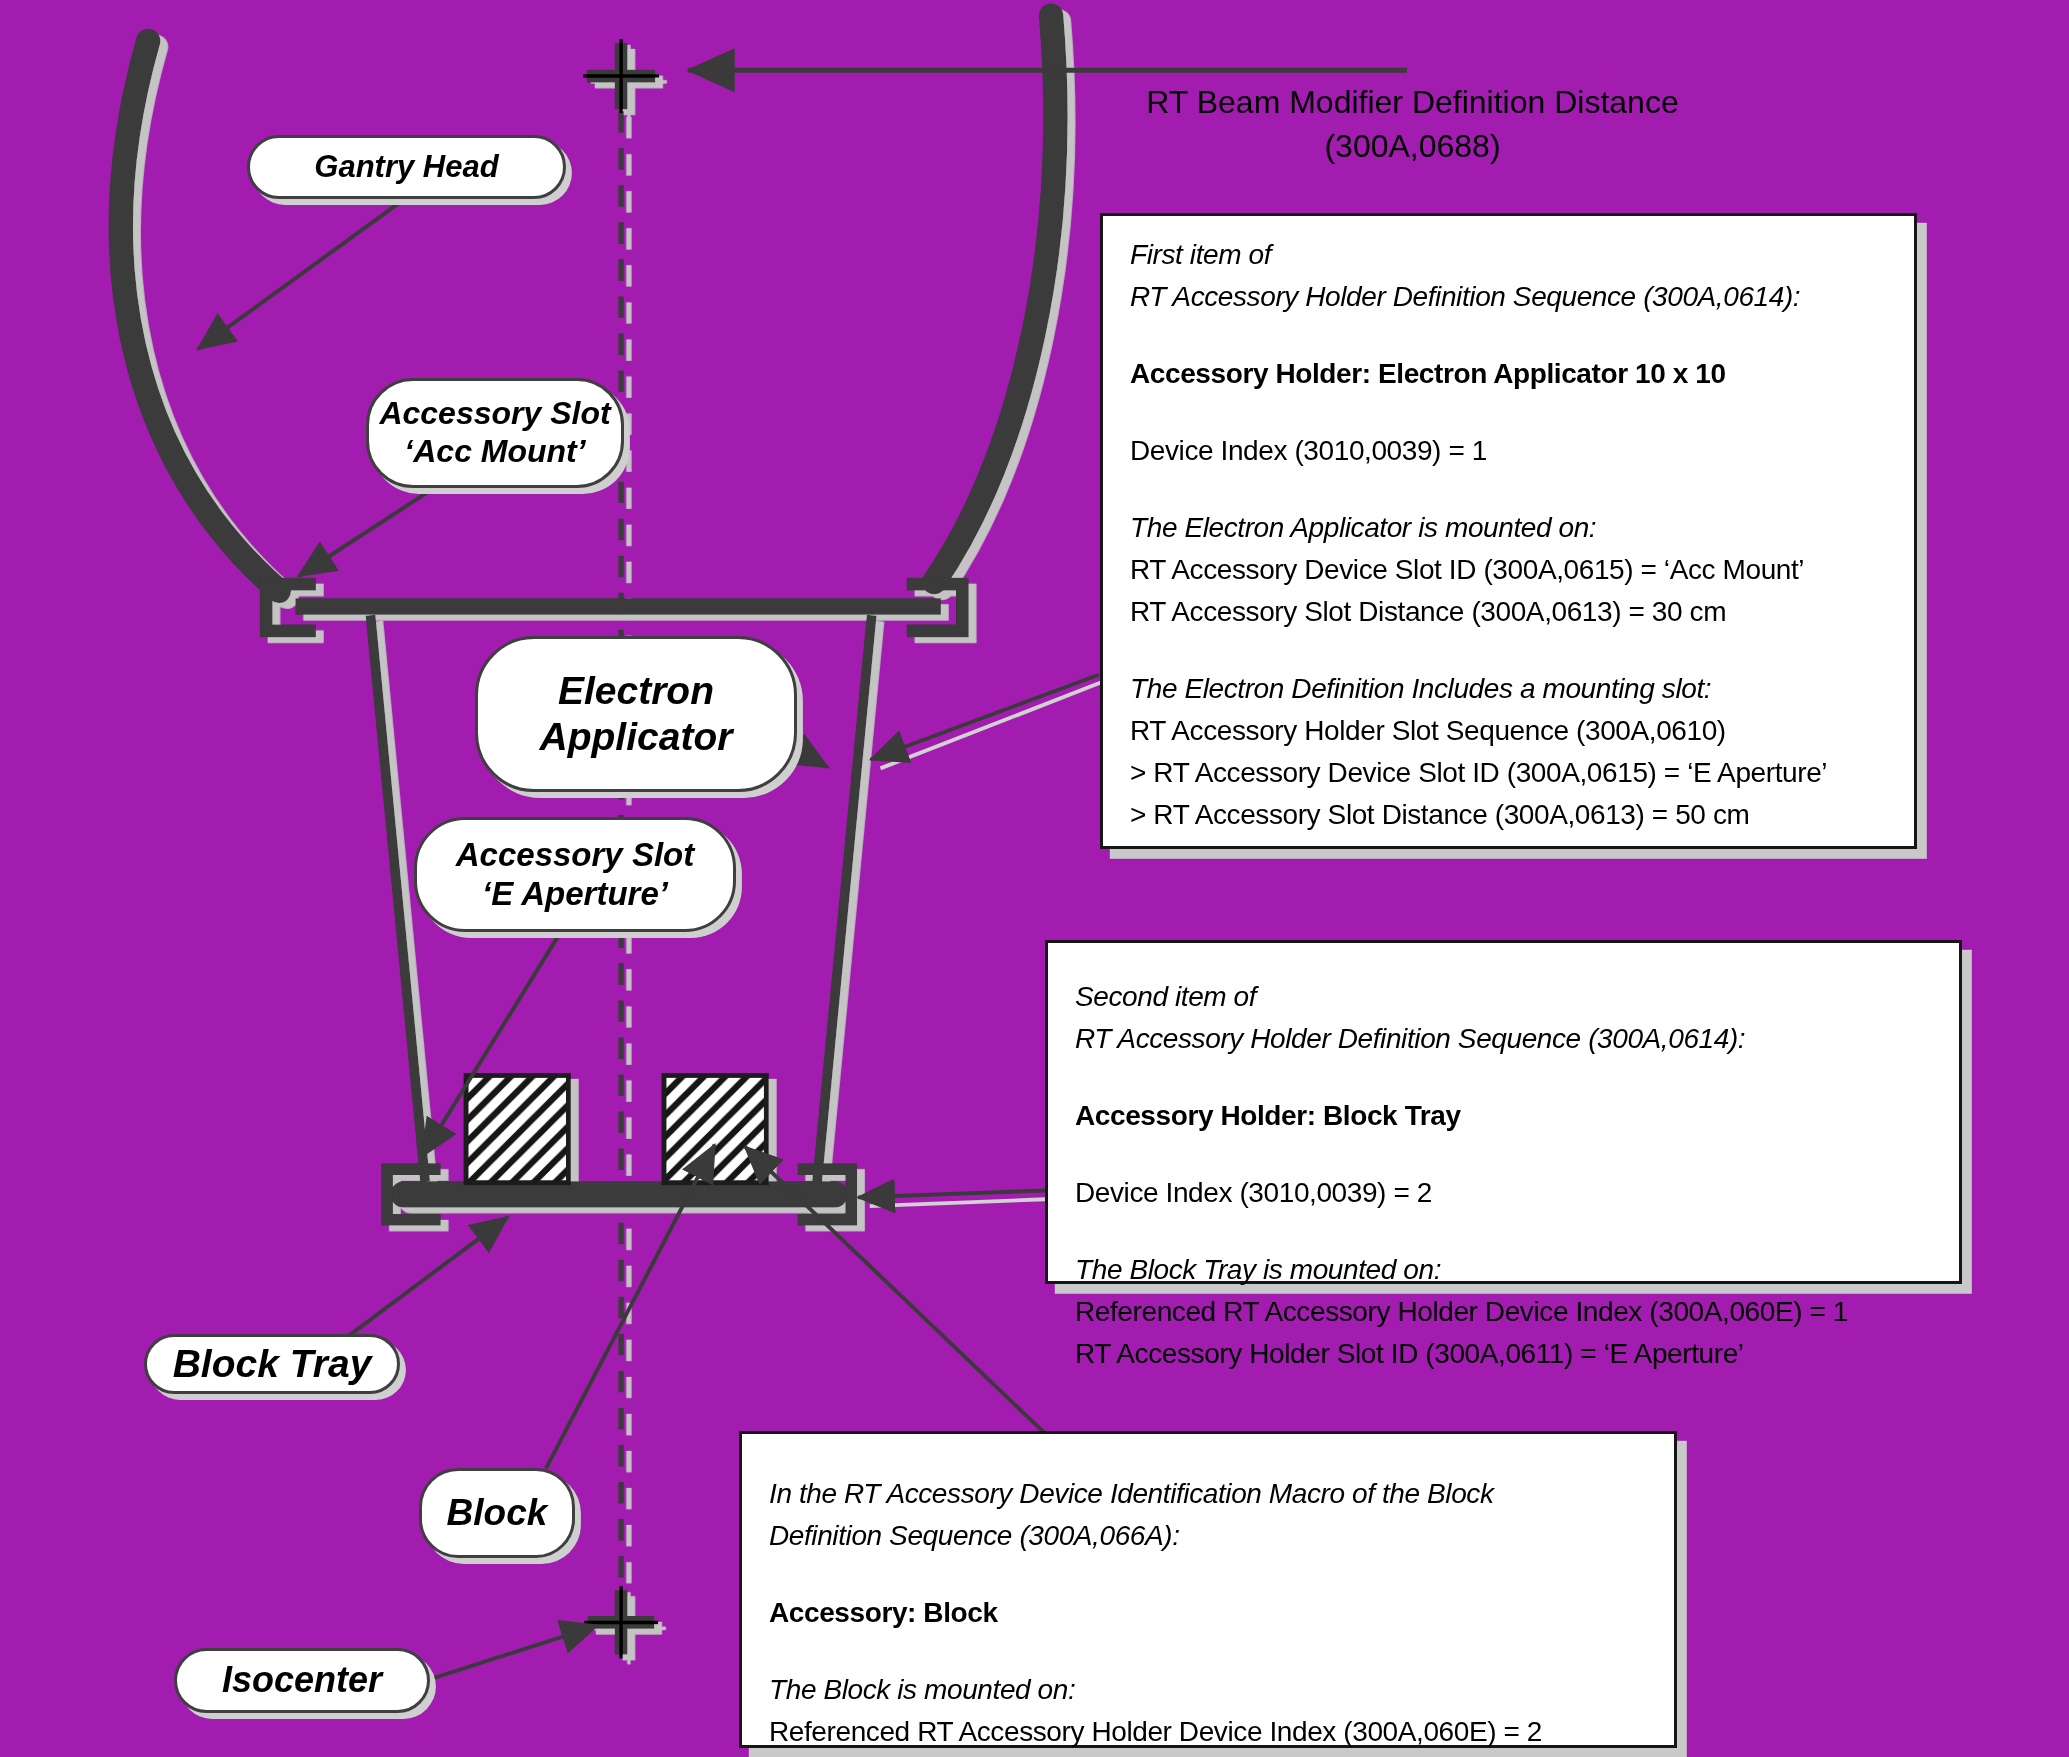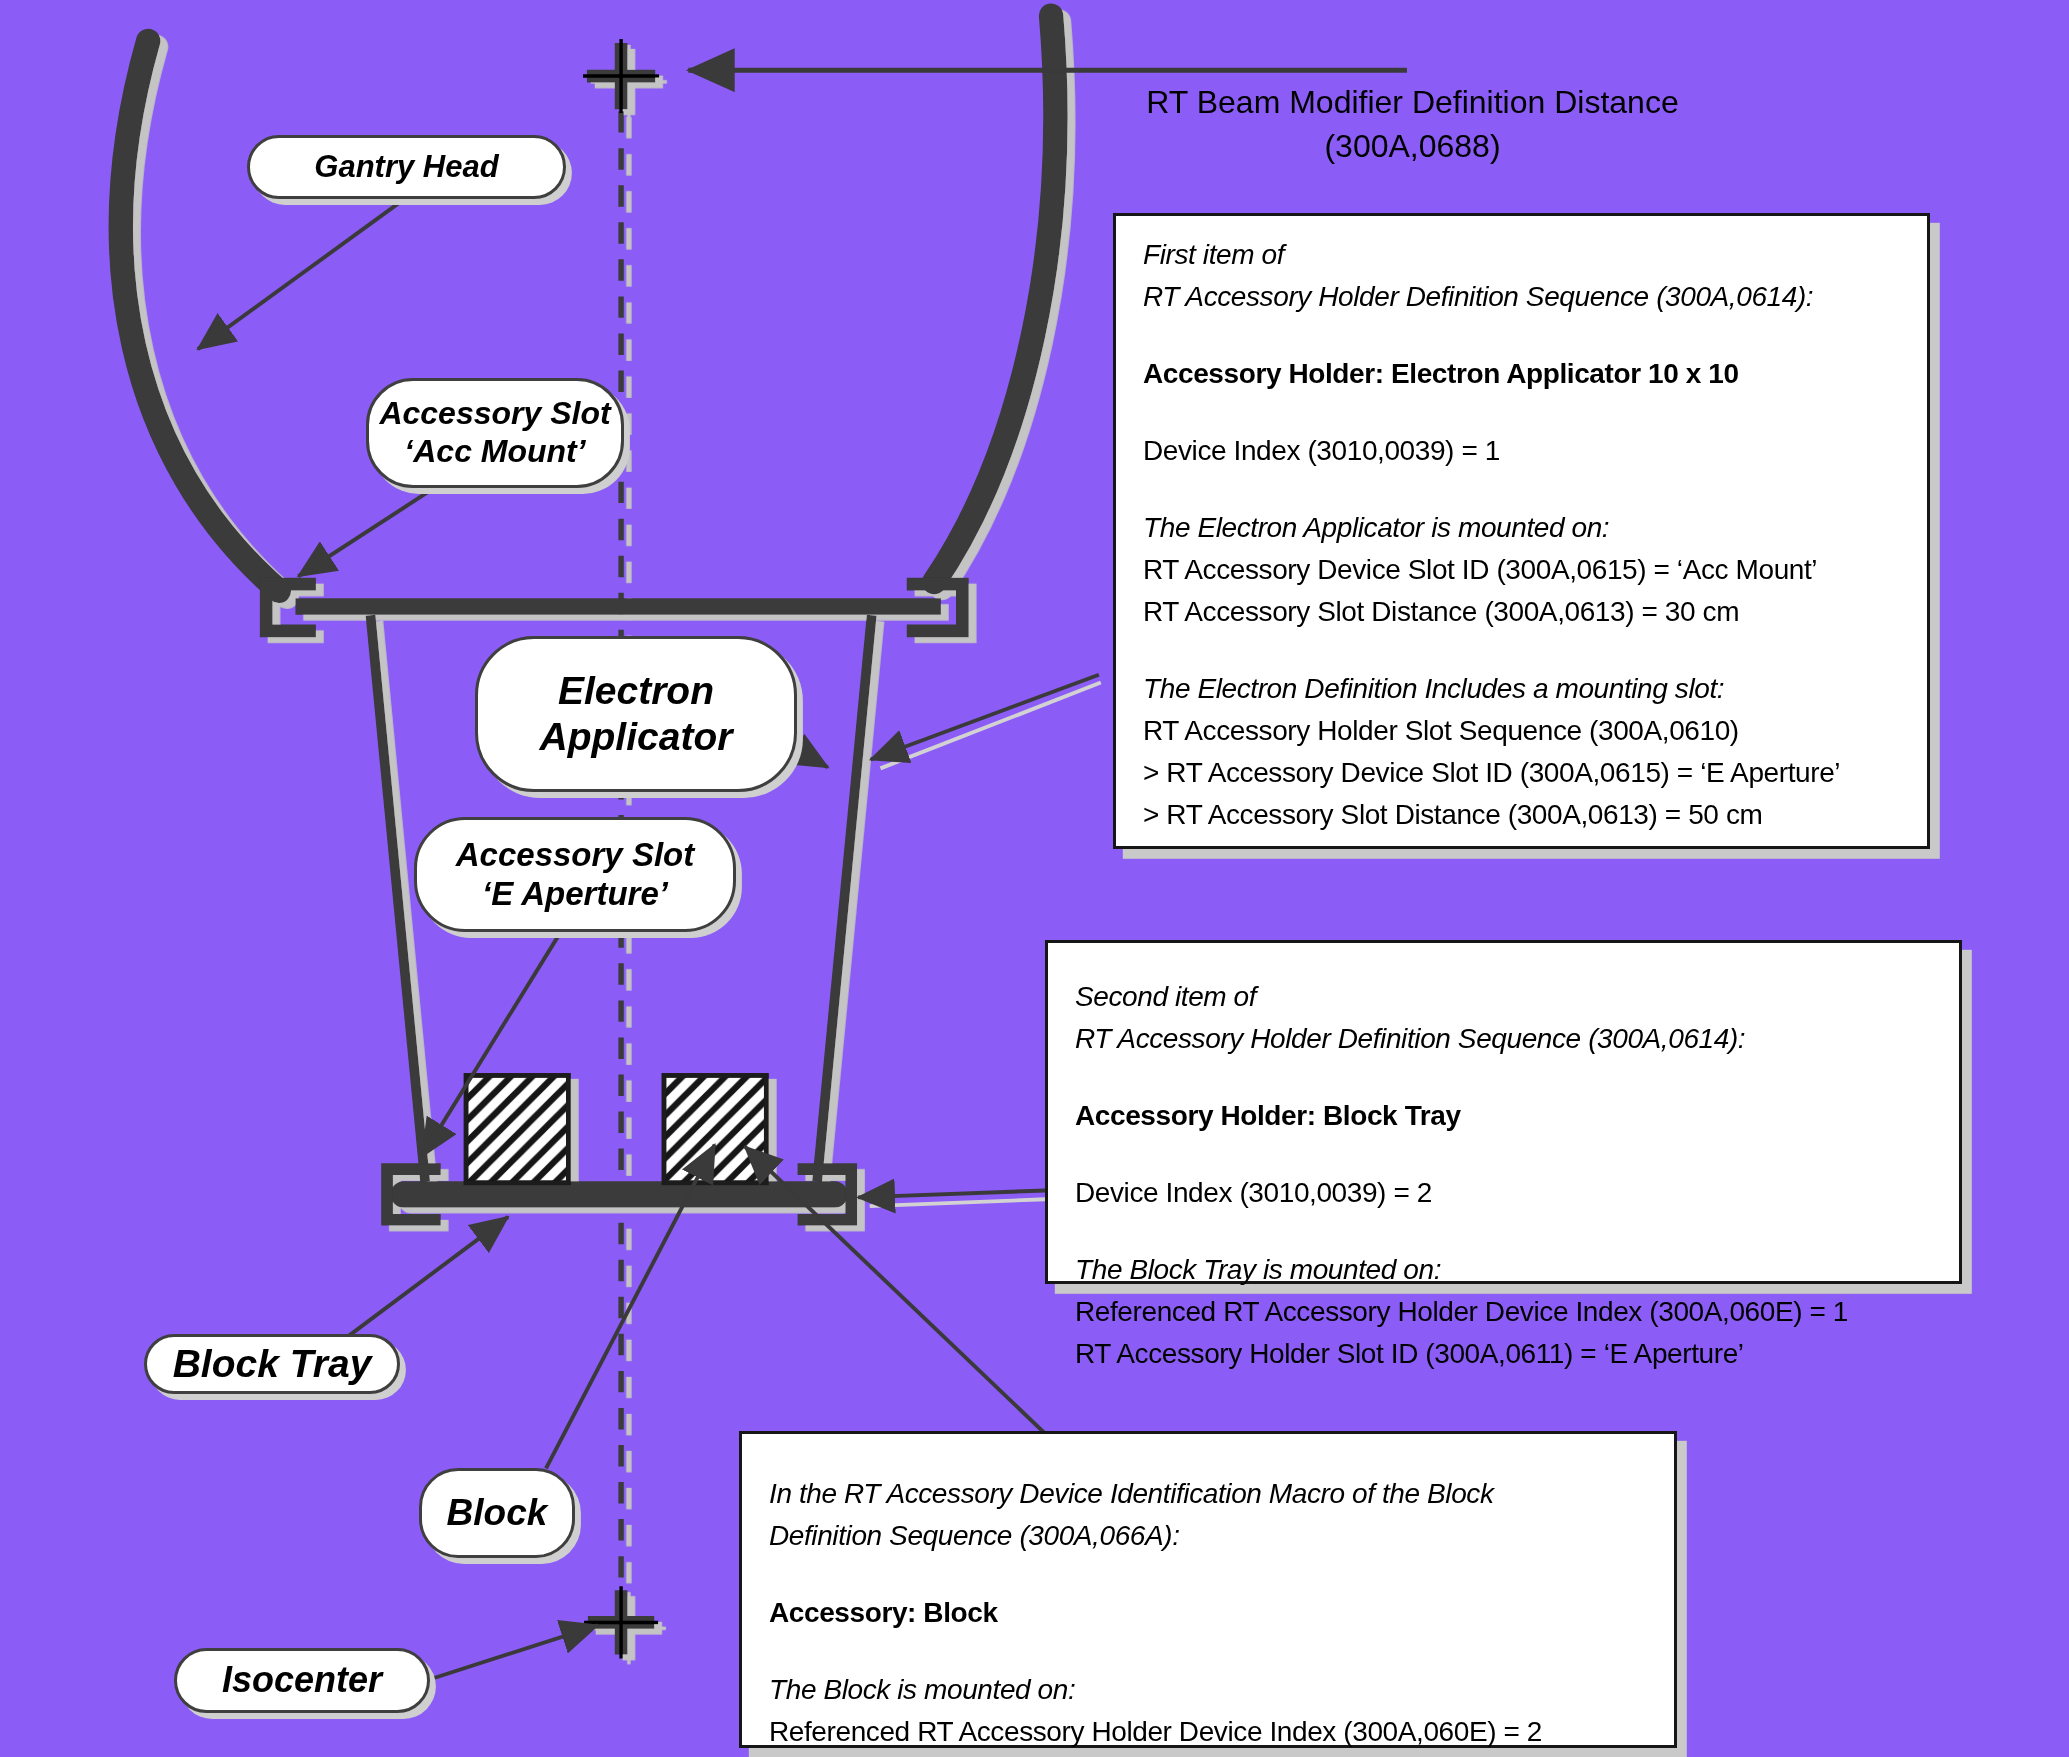--- a/index.html
+++ b/index.html
@@ -1,17 +1,17 @@
 <!DOCTYPE html>
 <html><head>
 <meta charset="utf-8">
 <style>
   html,body{margin:0;padding:0;background:#ffffff;}
   #stage{
-    position:relative;width:2069px;height:1757px;background:#8b5cf6;overflow:hidden;
+    position:relative;width:2069px;height:1757px;background:#a21caf;overflow:hidden;
     font-family:"Liberation Sans",sans-serif;color:#000;
   }
   #diagram-svg{position:absolute;left:0;top:0;}
   
   .bubble{
     position:absolute;box-sizing:border-box;background:#ffffff;
     border:3.9px solid #3f3f3f;border-radius:39px;
     display:flex;flex-direction:column;align-items:center;justify-content:center;
     font-weight:bold;font-style:italic;text-align:center;
     box-shadow:5.9px 5.9px 0 #cfcfcf;line-height:1.18;
@@ -138,21 +138,21 @@
     </div>
 
   <div class="bubble" style="left:419px;top:1468px;width:156px;height:90px;font-size:37px;font-style:italic;">
       <div class="tl s-n">Block</div>
     </div>
 
   <div class="bubble" style="left:174px;top:1648px;width:256px;height:65px;font-size:36px;">
       <div class="tl s-n">Isocenter</div>
     </div>
 
-  <div class="tbox" style="left:1100px;top:213px;width:817px;height:636px;margin-left:13px;">
+  <div class="tbox" style="left:1100px;top:213px;width:817px;height:636px;">
       <div class="tl s-i">First item of</div>
       <div class="tl s-i">RT Accessory Holder Definition Sequence (300A,0614):</div>
       <div class="tl s-blank">&nbsp;</div>
       <div class="tl s-b">Accessory Holder:  Electron Applicator 10 x 10</div>
       <div class="tl s-blank">&nbsp;</div>
       <div class="tl s-n">Device Index (3010,0039) = 1</div>
       <div class="tl s-blank">&nbsp;</div>
       <div class="tl s-i">The Electron Applicator is mounted on:</div>
       <div class="tl s-n">RT Accessory Device Slot ID (300A,0615) = ‘Acc Mount’</div>
       <div class="tl s-n">RT Accessory Slot Distance (300A,0613) = 30 cm</div>

